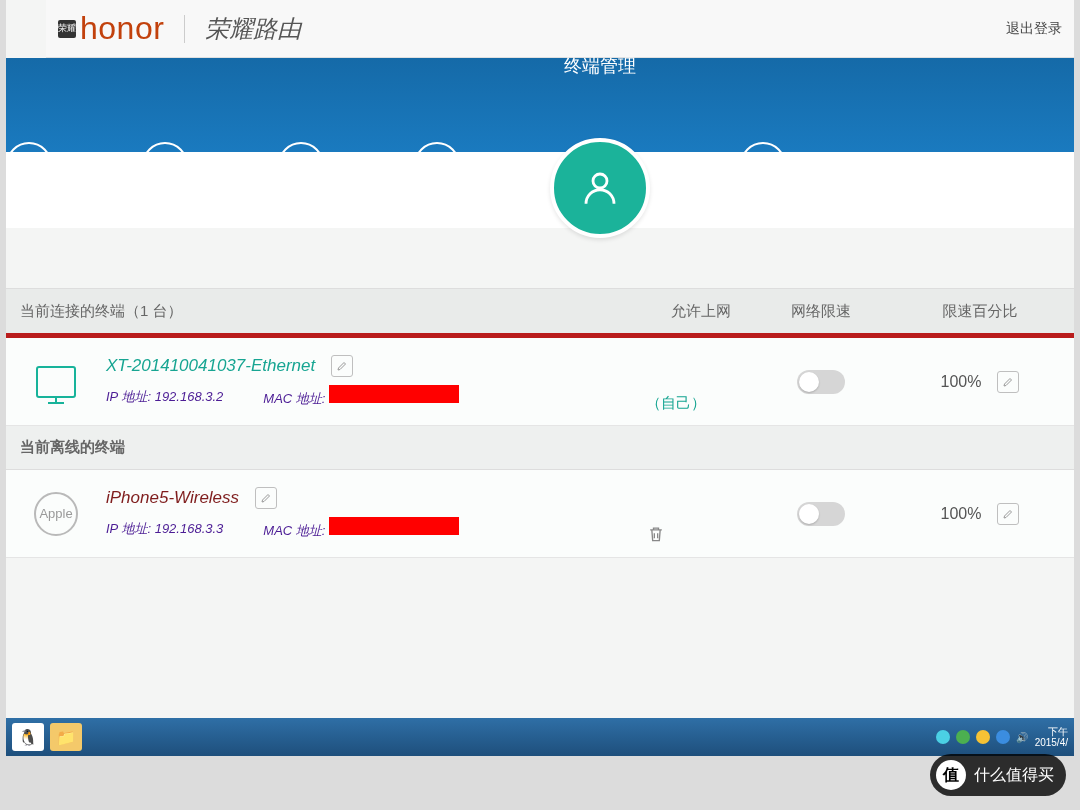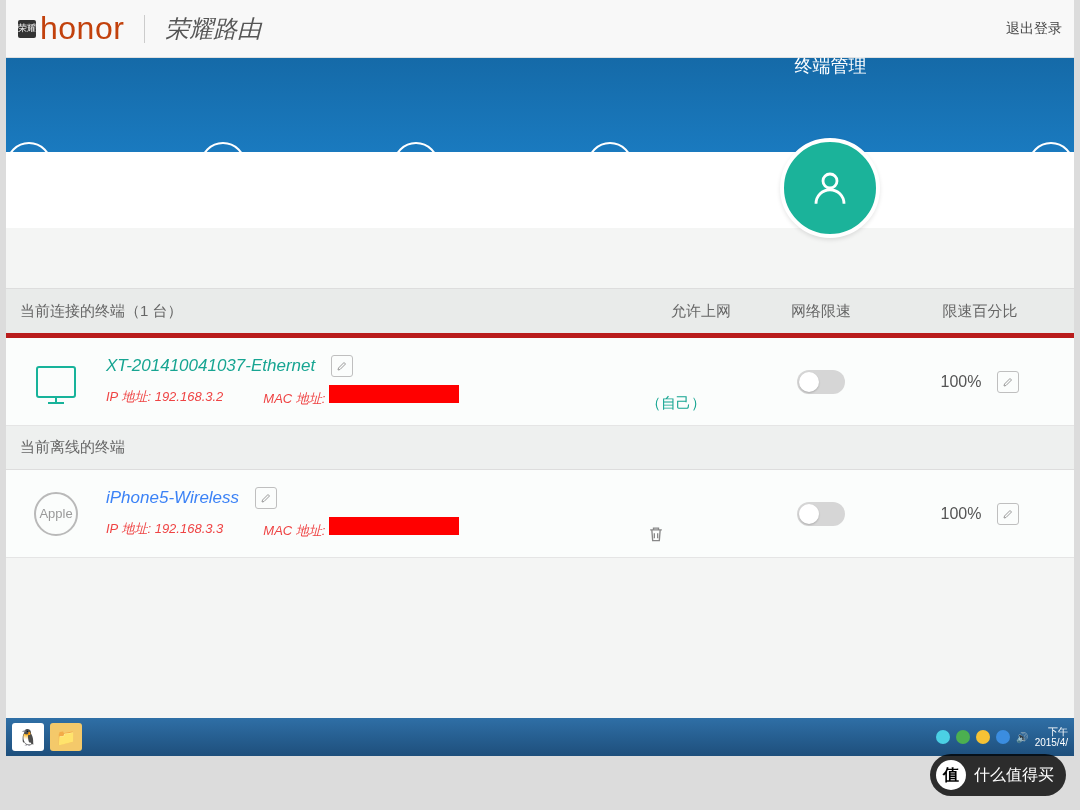--- a/index.html
+++ b/index.html
@@ -1,31 +1,31 @@
 <!DOCTYPE html>
 <html><head>
 <meta charset="utf-8">
 <style>
 * { margin: 0; padding: 0; box-sizing: border-box; }
 body { width: 1080px; height: 810px; font-family: "Microsoft YaHei", Arial, sans-serif; background: #dcdcdc; overflow: hidden; }
 
 .app-window { width: 1068px; height: 756px; margin: 0 auto; background: #f4f5f4; position: relative; }
 
 
-.top-bar { height: 58px; display: flex; align-items: center; padding: 0 12px; background: #f8f8f8; border-bottom: 1px solid #e0e0e0; }
+.top-bar { height: 58px; display: flex; align-items: center; padding: 0 12px; background: #f8f8f8; border-bottom: 1px solid #e0e0e0; margin-left: 40px; }
 .brand-badge { width: 18px; height: 18px; background: #333; color: #fff; font-size: 9px; display: flex; align-items: center; justify-content: center; margin-right: 4px; border-radius: 2px; }
 .brand-text { font-size: 32px; color: #c2410c; letter-spacing: 0.5px; font-weight: 400; }
 .divider-v { width: 1px; height: 28px; background: #ccc; margin: 0 20px; }
 .page-title { font-size: 24px; color: #555; font-weight: 400; font-style: italic; }
 .spacer { flex: 1; }
 .logout { font-size: 14px; color: #444; cursor: pointer; }
 
 
 .nav-strip { height: 170px; background: linear-gradient(180deg, #156aa8 0%, #1a7abf 55%, #ffffff 55.2%, #ffffff 100%); position: relative; }
-.nav-icons { display: flex; justify-content: space-between; gap: 90px; align-items: flex-end; height: 130px; }
+.nav-icons { display: flex; justify-content: flex-start; gap: 90px; align-items: flex-end; height: 130px; }
 .nav-item { position: relative; }
 .nav-circle { width: 46px; height: 46px; border: 2px solid #ffffff; border-radius: 50%; display: flex; align-items: center; justify-content: center; color: #fff; cursor: pointer; }
 .nav-circle svg { stroke: #fff; }
 .nav-circle.active { width: 100px; height: 100px; background: #1bb39a; border: 4px solid #ffffff; position: relative; top: 50px; box-shadow: 0 2px 4px rgba(0,0,0,0.1); }
 .nav-circle.active svg { width: 42px; height: 42px; }
 .nav-label { position: absolute; top: -34px; left: 50%; transform: translateX(-50%); color: #fff; font-size: 18px; white-space: nowrap; }
 
 
 .content { margin-top: 60px; }
 .list-header { display: flex; align-items: center; background: #e9ebea; height: 50px; font-size: 15px; color: #666; border-top: 1px solid #ddd; border-bottom: 5px solid #b91c1c; }
@@ -35,33 +35,33 @@
 .col-pct    { flex: 1; text-align: center; }
 
 .device-row { display: flex; align-items: center; height: 88px; background: #fbfdfc; border-bottom: 1px solid #e5e5e5; }
 .device-icon-cell { width: 100px; display:flex; align-items:center; justify-content:center; }
 .monitor-icon { width: 40px; height: 32px; border: 2px solid #17b39a; border-radius: 3px; position: relative; }
 .monitor-icon:after { content:""; position:absolute; width:16px; height:2px; background:#17b39a; bottom:-8px; left:50%; transform:translateX(-50%); }
 .monitor-icon:before { content:""; position:absolute; width:2px; height:6px; background:#17b39a; bottom:-6px; left:50%; transform:translateX(-50%); }
 .apple-badge { width:44px; height:44px; border:2px solid #b9b9b9; border-radius:50%; display:flex; align-items:center; justify-content:center; color:#9a9a9a; font-size:13px; }
 .device-info { flex: 0 0 540px; font-style: italic; }
 .device-name { font-size: 17px; color: #17a592; display:flex; align-items:center; gap: 16px;}
-.device-name.offline { color:#3b82f6; }
+.device-name.offline { color:#7f1d1d; }
 .edit-icon { width:22px; height:22px; border:1px solid #bfbfbf; border-radius:3px; display:flex; align-items:center; justify-content:center; color:#999; cursor:pointer; }
-.meta-row { display:flex; gap:40px; margin-top:8px; font-size:13px; color:#ef4444; align-items:center;}
+.meta-row { display:flex; gap:40px; margin-top:8px; font-size:13px; color:#4c1d95; align-items:center;}
 .mac-redact { width:130px; height:18px; background:#ff0000; display:inline-block; }
 
 .allow-cell { flex:0 0 110px; text-align:left; font-size:15px; color:#17a592;margin-top:43px; }
 .allow-cell .trash { color:#888; cursor:pointer; }
 .limit-cell { flex:0 0 130px; display:flex; align-items:center; justify-content:center; }
 .toggle { width:48px; height:24px; background:#d6d6d6; border-radius:12px; position:relative; cursor:pointer; }
 .toggle .knob { width:20px; height:20px; background:#fff; border-radius:50%; position:absolute; top:2px; left:2px; box-shadow:0 1px 2px rgba(0,0,0,0.2);}
 .pct-cell { flex:1; display:flex; align-items:center; justify-content:center; gap:16px; font-size:16px; color:#555; }
 
-.section-sub { background:#eef0ef; height:44px; display:flex; align-items:center; padding-left:14px; font-size:15px; color:#666; border-bottom:1px solid #ddd;}
+.section-sub { background:#eef0ef; height:44px; display:flex; align-items:center; padding-left:14px; font-size:15px; color:#666; border-bottom:1px solid #ddd;font-weight:bold;}
 
 
 .taskbar { position:absolute; bottom:0; left:0; right:0; height:38px; background:linear-gradient(180deg,#2f6fa6 0%,#1e4f7c 100%); display:flex; align-items:center; padding:0 6px; }
 .task-icon { width:32px; height:28px; margin-right:6px; border-radius:3px; display:flex; align-items:center; justify-content:center; font-size:16px;}
 .task-icon.qq { background:#fff; }
 .task-icon.folder { background:#f4c96a; }
 .task-tray { margin-left:auto; display:flex; align-items:center; gap:6px; color:#fff; font-size:10px;}
 .tray-dot { width:14px; height:14px; border-radius:50%; }
 .tray-time { text-align:right; line-height:1.1; }
 

